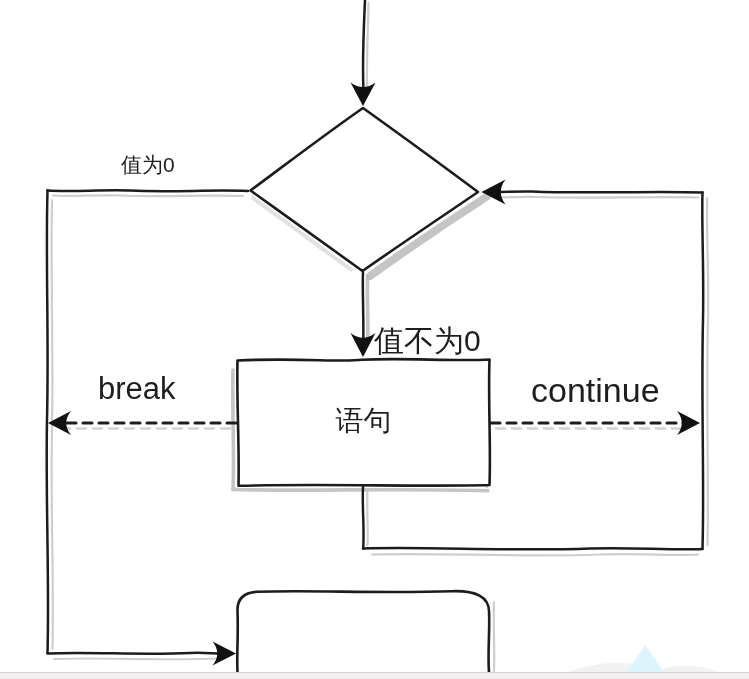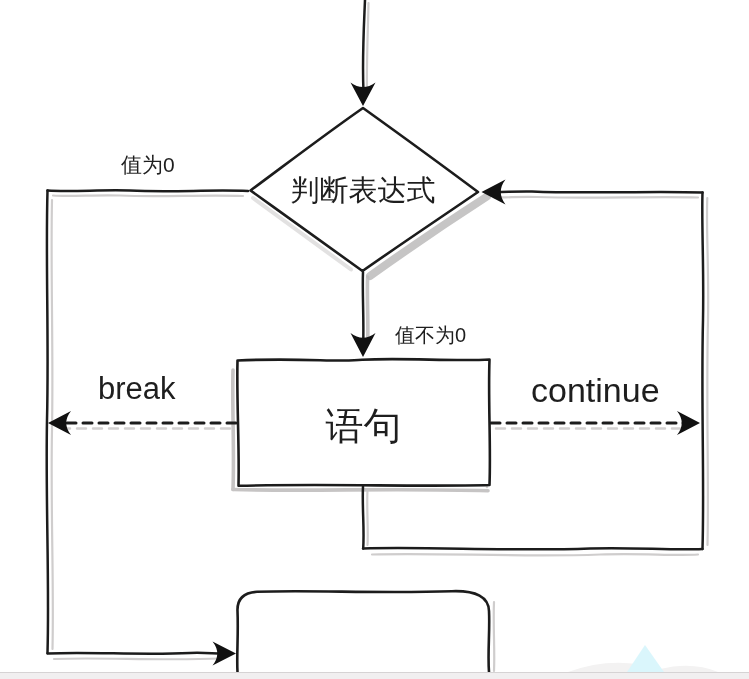--- a/index.html
+++ b/index.html
@@ -14,24 +14,24 @@
   .lbl{
     position:absolute;
     color:#1e1e1e;
     white-space:nowrap;
     line-height:1.1;
     user-select:none;
   }
   .lbl-center{text-align:center;}
   #lbl-decision{left:284px;top:175px;width:158px;font-size:29px;}
   #lbl-value-zero{left:121px;top:153px;font-size:21px;}
-  #lbl-value-nonzero{left:395px;top:324px;font-size:20px;}
+  #lbl-value-nonzero{left:374px;top:324px;font-size:30px;}
   #lbl-break{left:98px;top:372px;font-size:31px;}
   #lbl-continue{left:531px;top:372px;font-size:34px;}
-  #lbl-statement{left:237px;top:406px;width:253px;font-size:38px;}
+  #lbl-statement{left:237px;top:406px;width:253px;font-size:28px;}
   #lbl-end{left:237px;top:634px;width:253px;font-size:29px;}
   #footer-strip{
     position:absolute;left:0;top:672px;width:749px;height:7px;
     background:#f1eff0;border-top:1px solid #d6d3d4;
   }
 </style>
 </head>
 <body>
 
 <div id="stage">
@@ -109,21 +109,20 @@
     <g fill="#111111" stroke="none">
       <path d="M 363 106 L 350.5 82.5 Q 363 91.5 375.5 82.5 Z"></path>
       <path d="M 363 357 L 350.5 333 Q 363 342.5 375.5 333 Z"></path>
       <path d="M 481.5 192 L 505.5 179.5 Q 496 192 505.5 204.5 Z"></path>
       <path d="M 48 423 L 71 411 Q 61.5 423 71 435 Z"></path>
       <path d="M 700 423 L 677 411 Q 686.5 423 677 435 Z"></path>
       <path d="M 236 653.5 L 212.5 641.5 Q 222 653.5 212.5 665.5 Z"></path>
     </g>
   </svg>
 
-  <div class="lbl lbl-center" id="lbl-decision">判断表达式</div>
   <div class="lbl" id="lbl-value-zero">值为0</div>
   <div class="lbl" id="lbl-value-nonzero">值不为0</div>
   <div class="lbl" id="lbl-break">break</div>
   <div class="lbl" id="lbl-continue">continue</div>
   <div class="lbl lbl-center" id="lbl-statement">语句</div>
 
   <div id="footer-strip"></div>
 </div>
 
 </body></html>

